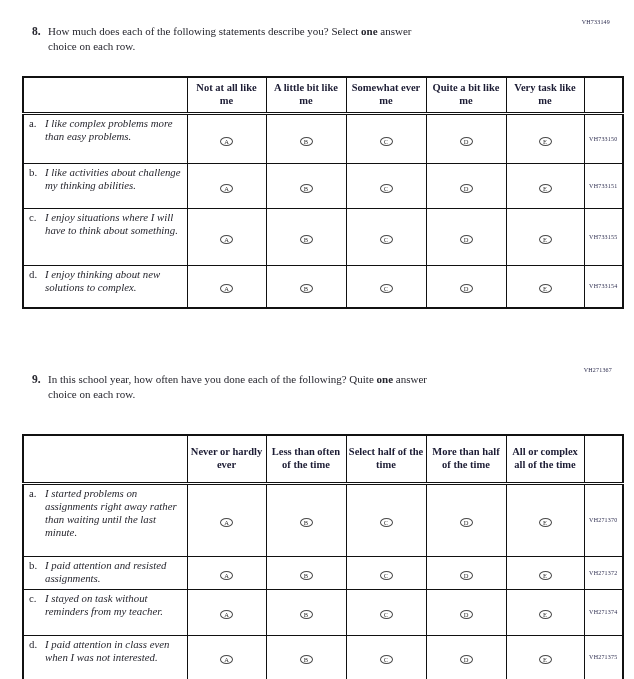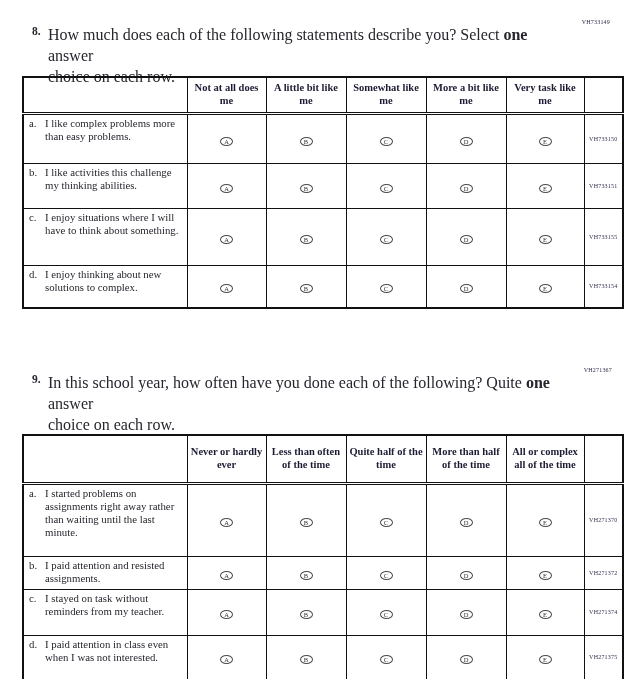--- a/index.html
+++ b/index.html
@@ -7,36 +7,36 @@
     position:relative;width:634px;height:679px;background:#ffffff;
     font-family:"Liberation Serif","DejaVu Serif",serif;color:#26262e;
     overflow:hidden;
   }
   .vh-code{
     position:absolute;font-size:6px;letter-spacing:.2px;color:#2e2e50;
     font-family:"Liberation Serif",serif;
   }
   .question{position:absolute;left:32px;width:540px;display:flex;}
   .q-num{font-weight:bold;font-size:11.5px;width:16px;flex:none;line-height:1.32;}
-  .q-text{font-size:16px;line-height:1.32;}
+  .q-text{font-size:11px;line-height:1.32;}
   .q-text b{font-weight:bold;}
   table.grid{
     position:absolute;left:22px;width:600px;border-collapse:collapse;table-layout:fixed;
     border:2px solid #111;
   }
   table.grid th,table.grid td{border:1px solid #111;padding:0;}
   table.grid thead th{
     border-bottom:3px double #111;
     font-size:10.5px;font-weight:bold;color:#1c1c34;text-align:center;vertical-align:middle;
     line-height:1.18;padding:2px 1px;
   }
   td.stmt{vertical-align:top;font-size:10.8px;line-height:1.22;}
   .stmt-inner{display:flex;padding:2px 2px 2px 5px;}
   .row-letter{width:16px;flex:none;}
-  .row-text{flex:1;padding-right:2px;}
+  .row-text{flex:1;padding-right:2px;font-style:italic;}
   td.opt{text-align:center;vertical-align:middle;}
   .bubble{
     display:inline-block;width:13px;height:9px;border:1px solid #4a4a4a;border-radius:50%;
     font-size:6.5px;line-height:8.5px;text-align:center;color:#333;
     font-family:"Liberation Serif",serif;cursor:pointer;box-sizing:border-box;
   }
   td.codecell{
     text-align:center;vertical-align:middle;font-size:6px;letter-spacing:.2px;color:#2e2e50;
   }
   
@@ -78,24 +78,24 @@
         <col class="c-o1">
         <col class="c-o2">
         <col class="c-o3">
         <col class="c-o4">
         <col class="c-o5">
         <col class="c-code">
     </colgroup>
     <thead>
       <tr>
         <th></th>
-        <th>Not at all does me</th>
+        <th>Not at all like me</th>
         <th>A little bit like me</th>
-        <th>Somewhat like me</th>
-        <th>More a bit like me</th>
+        <th>Somewhat ever me</th>
+        <th>Quite a bit like me</th>
         <th>Very task like me</th>
         <th></th>
       </tr>
     </thead>
     <tbody>
       <tr>
         <td class="stmt">
             <div class="stmt-inner">
               <span class="row-letter">a.</span>
               <span class="row-text">I like complex problems more than easy problems.</span>
@@ -105,21 +105,21 @@
         <td class="opt"><span class="bubble">B</span></td>
         <td class="opt"><span class="bubble">C</span></td>
         <td class="opt"><span class="bubble">D</span></td>
         <td class="opt"><span class="bubble">E</span></td>
         <td class="codecell">VH733150</td>
       </tr>
       <tr>
         <td class="stmt">
             <div class="stmt-inner">
               <span class="row-letter">b.</span>
-              <span class="row-text">I like activities this challenge my thinking abilities.</span>
+              <span class="row-text">I like activities about challenge my thinking abilities.</span>
             </div>
           </td>
         <td class="opt"><span class="bubble">A</span></td>
         <td class="opt"><span class="bubble">B</span></td>
         <td class="opt"><span class="bubble">C</span></td>
         <td class="opt"><span class="bubble">D</span></td>
         <td class="opt"><span class="bubble">E</span></td>
         <td class="codecell">VH733151</td>
       </tr>
       <tr>
@@ -169,21 +169,21 @@
         <col class="c-o3">
         <col class="c-o4">
         <col class="c-o5">
         <col class="c-code">
     </colgroup>
     <thead>
       <tr>
         <th></th>
         <th>Never or hardly ever</th>
         <th>Less than often of the time</th>
-        <th>Quite half of the time</th>
+        <th>Select half of the time</th>
         <th>More than half of the time</th>
         <th>All or complex all of the time</th>
         <th></th>
       </tr>
     </thead>
     <tbody>
       <tr>
         <td class="stmt">
             <div class="stmt-inner">
               <span class="row-letter">a.</span>

